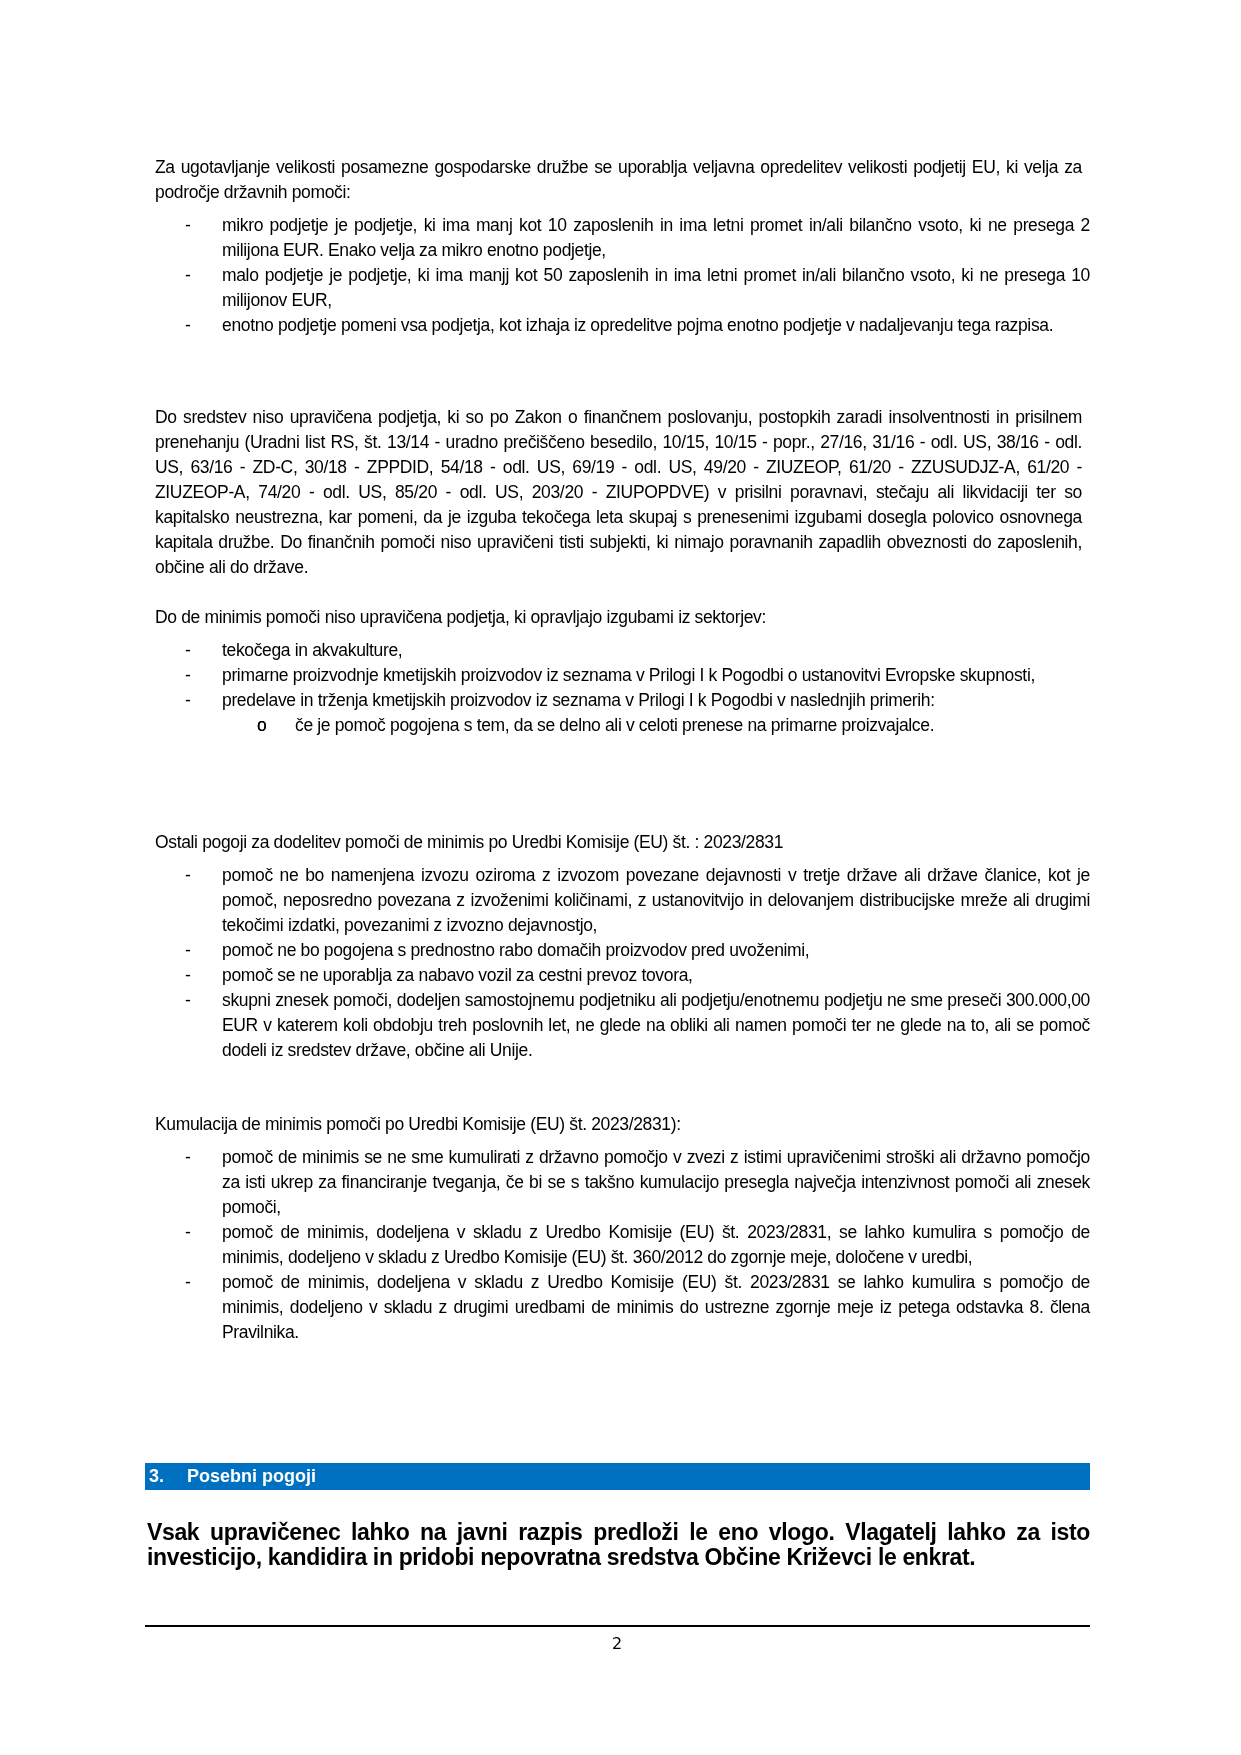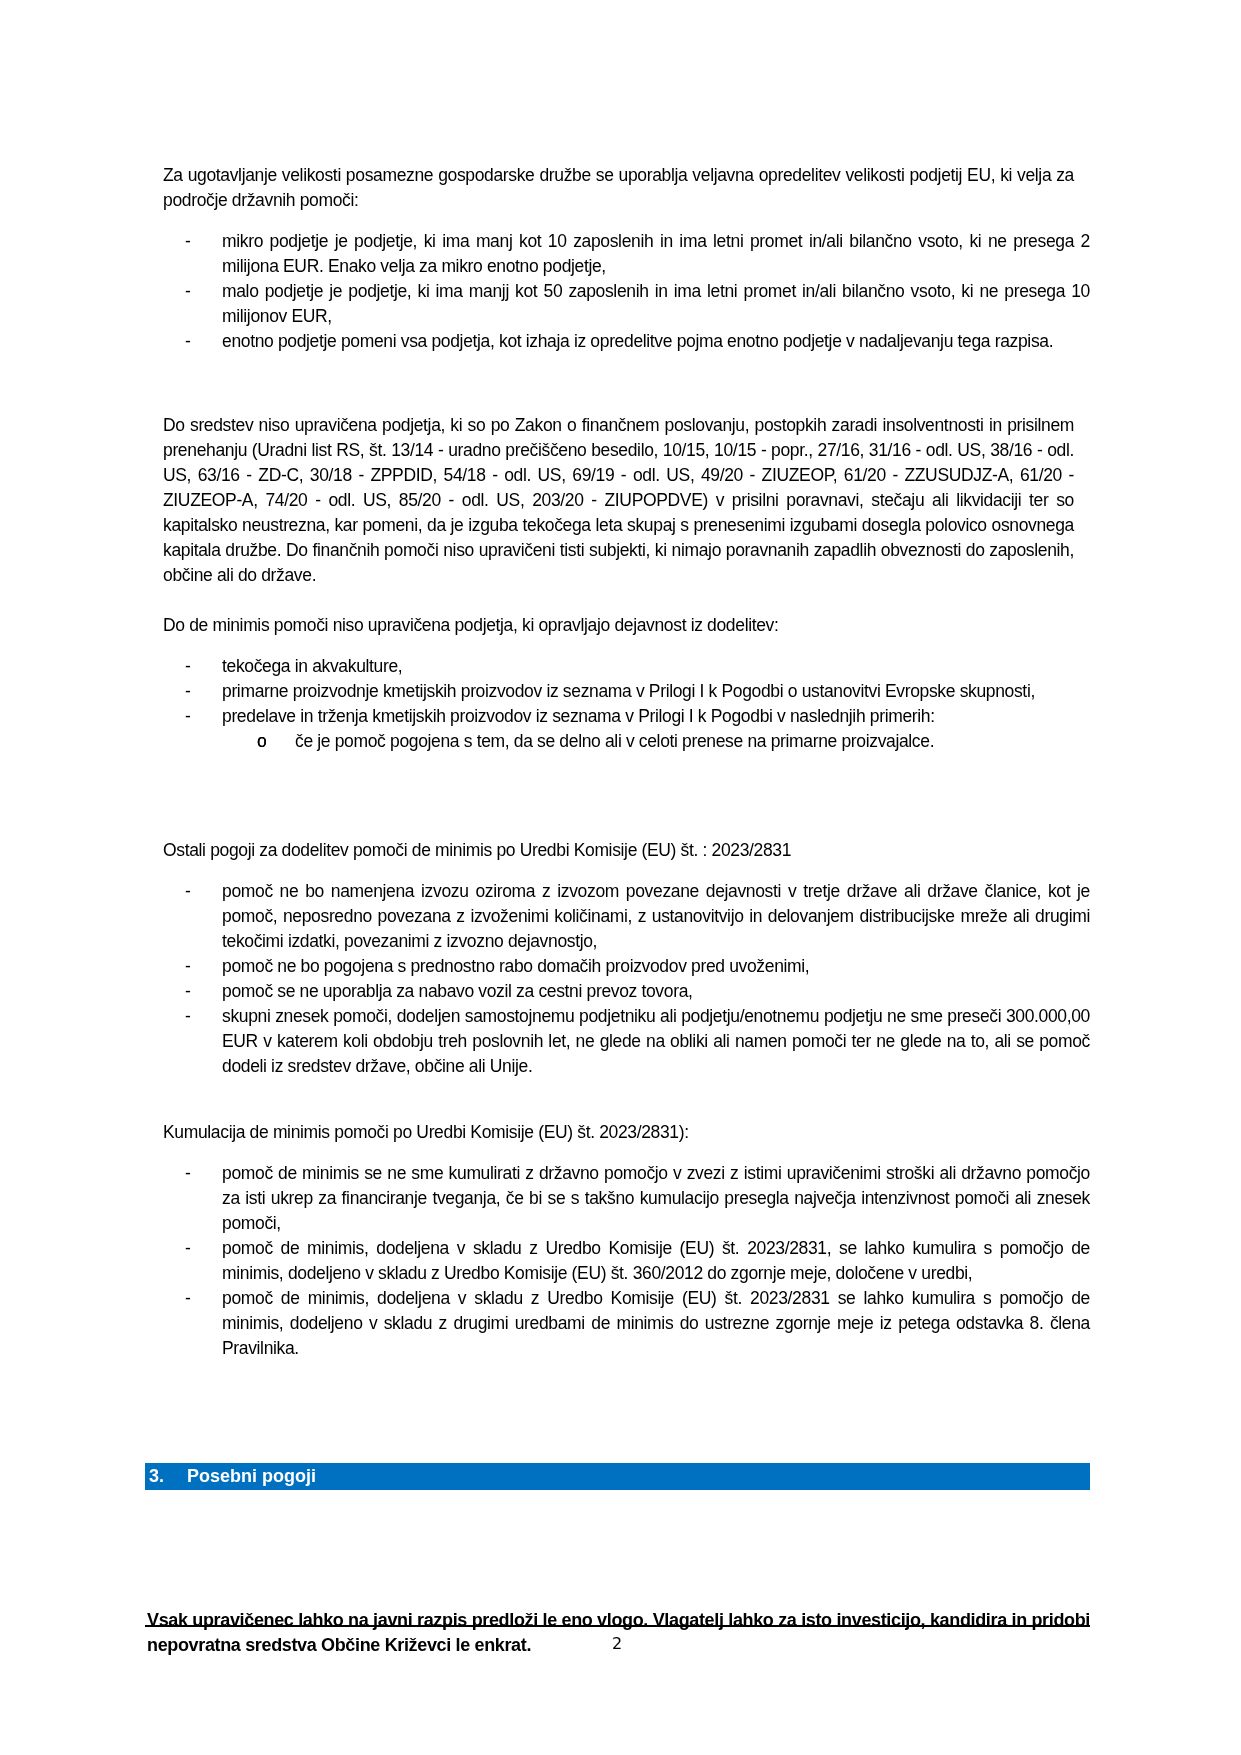--- a/index.html
+++ b/index.html
@@ -1,33 +1,33 @@
 <!DOCTYPE html>
 <html><head>
 <meta charset="utf-8">
 <style>
   html, body { margin:0; padding:0; background:#ffffff; }
   body { width:1241px; height:1755px; position:relative; overflow:hidden;
          font-family:"Liberation Sans", sans-serif; color:#000; }
   .page { position:absolute; left:0; top:0; width:1241px; height:1755px; }
   .para { position:absolute; left:147px; width:943px; font-size:17.5px; line-height:25px;
           text-align:justify; letter-spacing:-0.35px; transform-origin:left top; }
-  .para p { margin:16px; }
+  .para p { margin:8px; }
   .list { list-style:none; margin:0; padding:0; }
   .list li { position:relative; padding-left:75px; text-align:justify; }
   .list li .mark { position:absolute; left:38px; top:0; }
   .sublist { list-style:none; margin:0; padding:0; }
   .sublist li { position:relative; padding-left:148px; text-align:justify; }
   .sublist li .mark { position:absolute; left:110px; top:0; }
   .heading-bar { position:absolute; left:145px; top:1463px; width:945px; height:27px;
                  background:#0070c0; color:#fff; font-weight:bold; font-size:18px;
                  line-height:27px; }
   .heading-bar .num { position:absolute; left:4px; }
   .heading-bar .ttl { position:absolute; left:42px; }
-  .bold-para { position:absolute; left:147px; top:1608px; width:943px; font-size:18px;
+  .bold-para { position:absolute; left:147px; top:1520px; width:943px; font-size:23px;
                line-height:25px; font-weight:bold; text-align:justify; letter-spacing:-0.35px; }
   .footer-line { position:absolute; left:145px; top:1625px; width:945px; height:1.5px; background:#000; }
   .page-num { position:absolute; left:612px; top:1634px; font-size:16px;
               font-family:"DejaVu Sans", sans-serif; }
 </style>
 </head>
 <body>
 
 <div class="page">
 
@@ -38,21 +38,21 @@
       <li><span class="mark">-</span><span>malo podjetje je podjetje, ki ima manjj kot 50 zaposlenih in ima letni promet in/ali bilančno vsoto, ki ne presega 10 milijonov EUR,</span></li>
       <li><span class="mark">-</span><span>enotno podjetje pomeni vsa podjetja, kot izhaja iz opredelitve pojma enotno podjetje v nadaljevanju tega razpisa.</span></li>
     </ul>
   </div>
 
   <div class="para" style="top:397px;">
     <p>Do sredstev niso upravičena podjetja, ki so po Zakon o finančnem poslovanju, postopkih zaradi insolventnosti in prisilnem prenehanju (Uradni list RS, št. 13/14 - uradno prečiščeno besedilo, 10/15, 10/15 - popr., 27/16, 31/16 - odl. US, 38/16 - odl. US, 63/16 - ZD-C, 30/18 - ZPPDID, 54/18 - odl. US, 69/19 - odl. US, 49/20 - ZIUZEOP, 61/20 - ZZUSUDJZ-A, 61/20 - ZIUZEOP-A, 74/20 - odl. US, 85/20 - odl. US, 203/20 - ZIUPOPDVE)  v prisilni poravnavi, stečaju ali likvidaciji ter so kapitalsko neustrezna, kar pomeni, da je izguba tekočega leta skupaj s prenesenimi izgubami dosegla polovico osnovnega kapitala družbe. Do finančnih pomoči niso upravičeni tisti subjekti, ki nimajo poravnanih zapadlih obveznosti do zaposlenih, občine ali do države.</p>
   </div>
 
   <div class="para" style="top:597px;">
-    <p>Do de minimis pomoči niso upravičena podjetja, ki opravljajo dejavnost iz dodelitev:</p>
+    <p>Do de minimis pomoči niso upravičena podjetja, ki opravljajo izgubami iz sektorjev:</p>
     <ul class="list">
       <li><span class="mark">-</span><span>tekočega in akvakulture,</span></li>
       <li><span class="mark">-</span><span>primarne proizvodnje kmetijskih proizvodov iz seznama v Prilogi I k Pogodbi o ustanovitvi Evropske skupnosti,</span></li>
       <li><span class="mark">-</span><span>predelave in trženja kmetijskih proizvodov iz seznama v Prilogi I k Pogodbi v naslednjih primerih:</span></li>
     </ul>
     <ul class="sublist">
       <li><span class="mark">o</span></li>
       <li><span class="mark">o</span><span>če je pomoč pogojena s tem, da se delno ali v celoti prenese na primarne proizvajalce.</span></li>
     </ul>
   </div>

